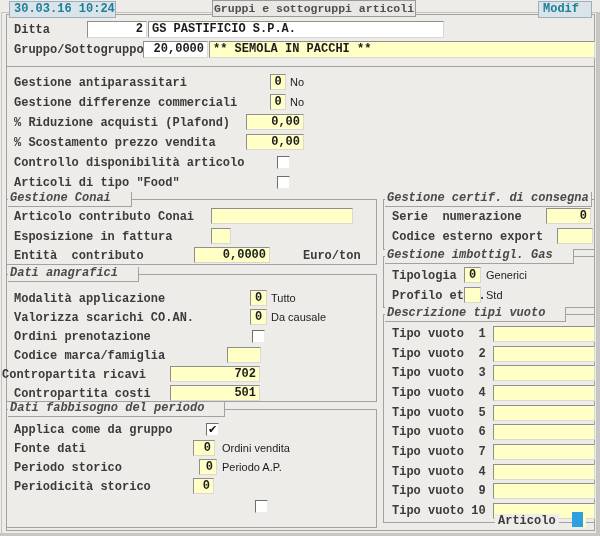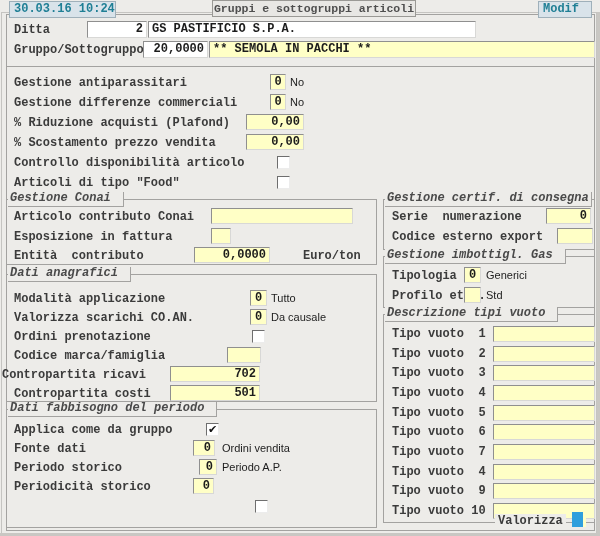--- a/index.html
+++ b/index.html
@@ -38,21 +38,21 @@
   .sans{position:absolute;font:11px "Liberation Sans",sans-serif;color:#1d1d1d;
         white-space:pre;line-height:12px;}
 
   .chk{position:absolute;width:13px;height:13px;background:#fff;border:1px solid;
        border-color:#6e6e6e #ececec #ececec #6e6e6e;
        font:bold 11px "DejaVu Sans",sans-serif;line-height:11px;text-align:center;color:#111;}
 
   .grp{position:absolute;border:1px solid var(--line);}
   .grp-title{position:absolute;top:-8px;left:1px;background:var(--bg);
        border-right:1px solid var(--line);border-bottom:1px solid var(--line);
-       padding:0 12px 1px 2px;font:italic bold 12px "Liberation Mono",monospace;
+       padding:0 20px 1px 2px;font:italic bold 12px "Liberation Mono",monospace;
        color:#4a4a4a;white-space:pre;line-height:13px;}
 
   .legend{position:absolute;background:var(--bg);padding:0 3px;
        font:bold 12px "Liberation Mono",monospace;color:#3b3b3b;line-height:14px;white-space:pre;}
   .cursor{position:absolute;background:var(--cursor);}
   .cursor-tail{position:absolute;background:var(--yellow);}
   .edge{position:absolute;background:#c9c7c3;}
 </style>
 </head>
 <body>
@@ -63,21 +63,21 @@
   <div class="frame" style="left:6px;top:14px;width:589px;height:517px"></div>
   <div class="edge" style="left:0;top:533px;width:600px;height:3px"></div>
   <div class="edge" style="left:597px;top:12px;width:3px;height:524px"></div>
 
   <div class="hdr-box" style="left:9px;top:1px;width:107px">30.03.16 10:24</div>
   <div class="title-box" style="left:212px;top:0;width:204px">Gruppi e sottogruppi articoli</div>
   <div class="hdr-box" style="left:538px;top:1px;width:54px">Modif</div>
 
   <div class="lbl" style="left:14px;top:24px">Ditta</div>
   <div class="inp white right" style="left:87px;top:21px;width:60px">2</div>
-  <div class="inp white" style="left:148px;top:21px;width:328px">GS PASTIFICIO S.P.A.</div>
+  <div class="inp white" style="left:148px;top:21px;width:296px">GS PASTIFICIO S.P.A.</div>
 
   <div class="lbl" style="left:14px;top:44px">Gruppo/Sottogruppo</div>
   <div class="inp white right" style="left:143px;top:41px;width:65px">20,0000</div>
   <div class="inp" style="left:209px;top:41px;width:386px;height:17px;line-height:15px">** SEMOLA IN PACCHI **</div>
 
   <div class="divider" style="left:7px;top:66px;width:587px"></div>
 
   <div class="lbl" style="left:14px;top:77px">Gestione antiparassitari</div>
   <div class="inp center" style="left:270px;top:74px;width:16px">0</div>
   <div class="sans" style="left:290px;top:76px">No</div>
@@ -186,17 +186,17 @@
   <div class="inp" style="left:493px;top:424px;width:102px"></div>
   <div class="lbl" style="left:392px;top:446px">Tipo vuoto  7</div>
   <div class="inp" style="left:493px;top:444px;width:102px"></div>
   <div class="lbl" style="left:392px;top:466px">Tipo vuoto  4</div>
   <div class="inp" style="left:493px;top:464px;width:102px"></div>
   <div class="lbl" style="left:392px;top:485px">Tipo vuoto  9</div>
   <div class="inp" style="left:493px;top:483px;width:102px"></div>
   <div class="lbl" style="left:392px;top:505px">Tipo vuoto 10</div>
   <div class="inp" style="left:493px;top:503px;width:102px"></div>
 
-  <div class="legend" style="left:495px;top:514px">Valorizza</div>
+  <div class="legend" style="left:495px;top:514px">Articolo</div>
   <div class="cursor" style="left:572px;top:512px;width:11px;height:15px"></div>
   <div class="cursor-tail" style="left:583px;top:512px;width:3px;height:15px"></div>
 
 </div>
 
 </body></html>

